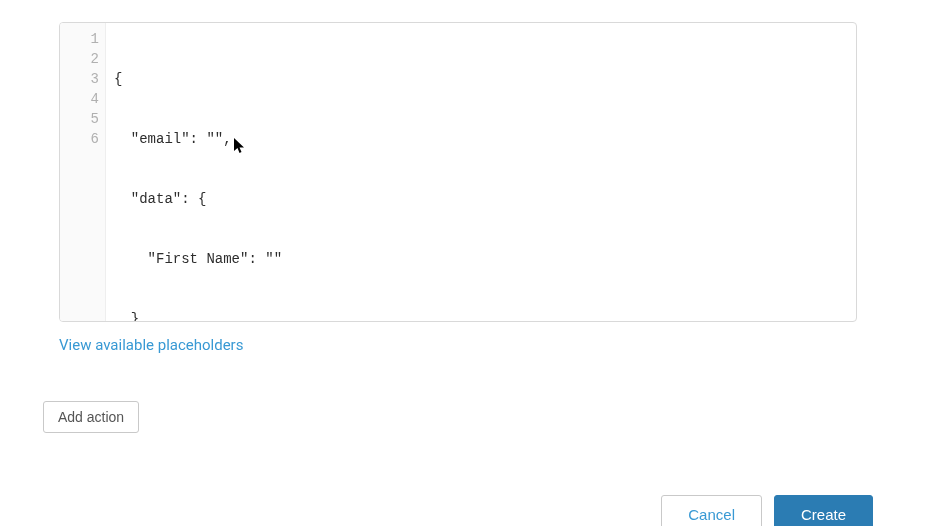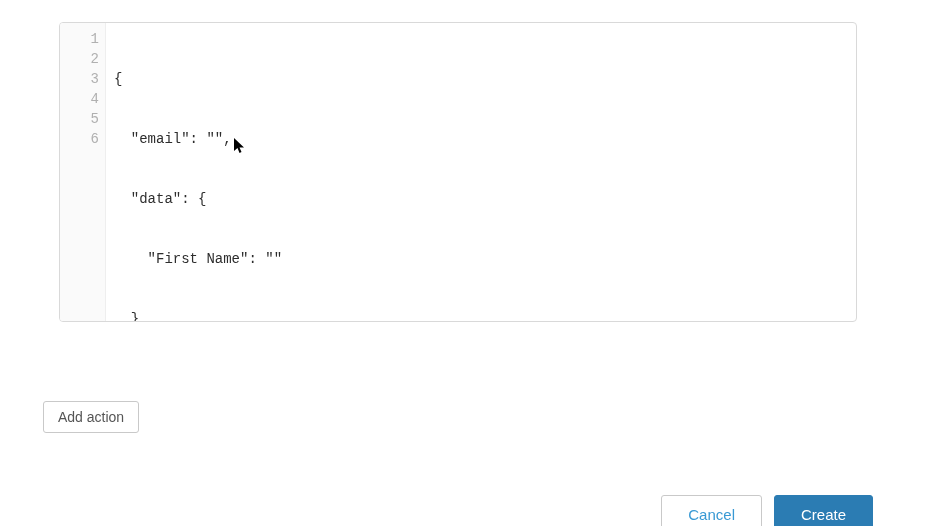--- a/index.html
+++ b/index.html
@@ -120,20 +120,21 @@
     <div class="code-area">
       <div>{</div>
       <div>  "email": "",</div>
       <div>  "data": {</div>
       <div>    "First Name": ""</div>
       <div>  }</div>
       
     </div>
   </div>
 
+  <a class="placeholders-link">View available placeholders</a>
 
   <button class="add-action-btn">Add action</button>
 
   <div class="footer-buttons">
     <button class="btn btn-cancel">Cancel</button>
     <button class="btn btn-create">Create</button>
   </div>
 
   <svg class="cursor" viewBox="0 0 12 16">
     <path d="M0 0 L0 13 L3.5 10 L5.5 15 L7.5 14 L5.5 9.5 L10 9.5 Z" fill="#000"></path>

